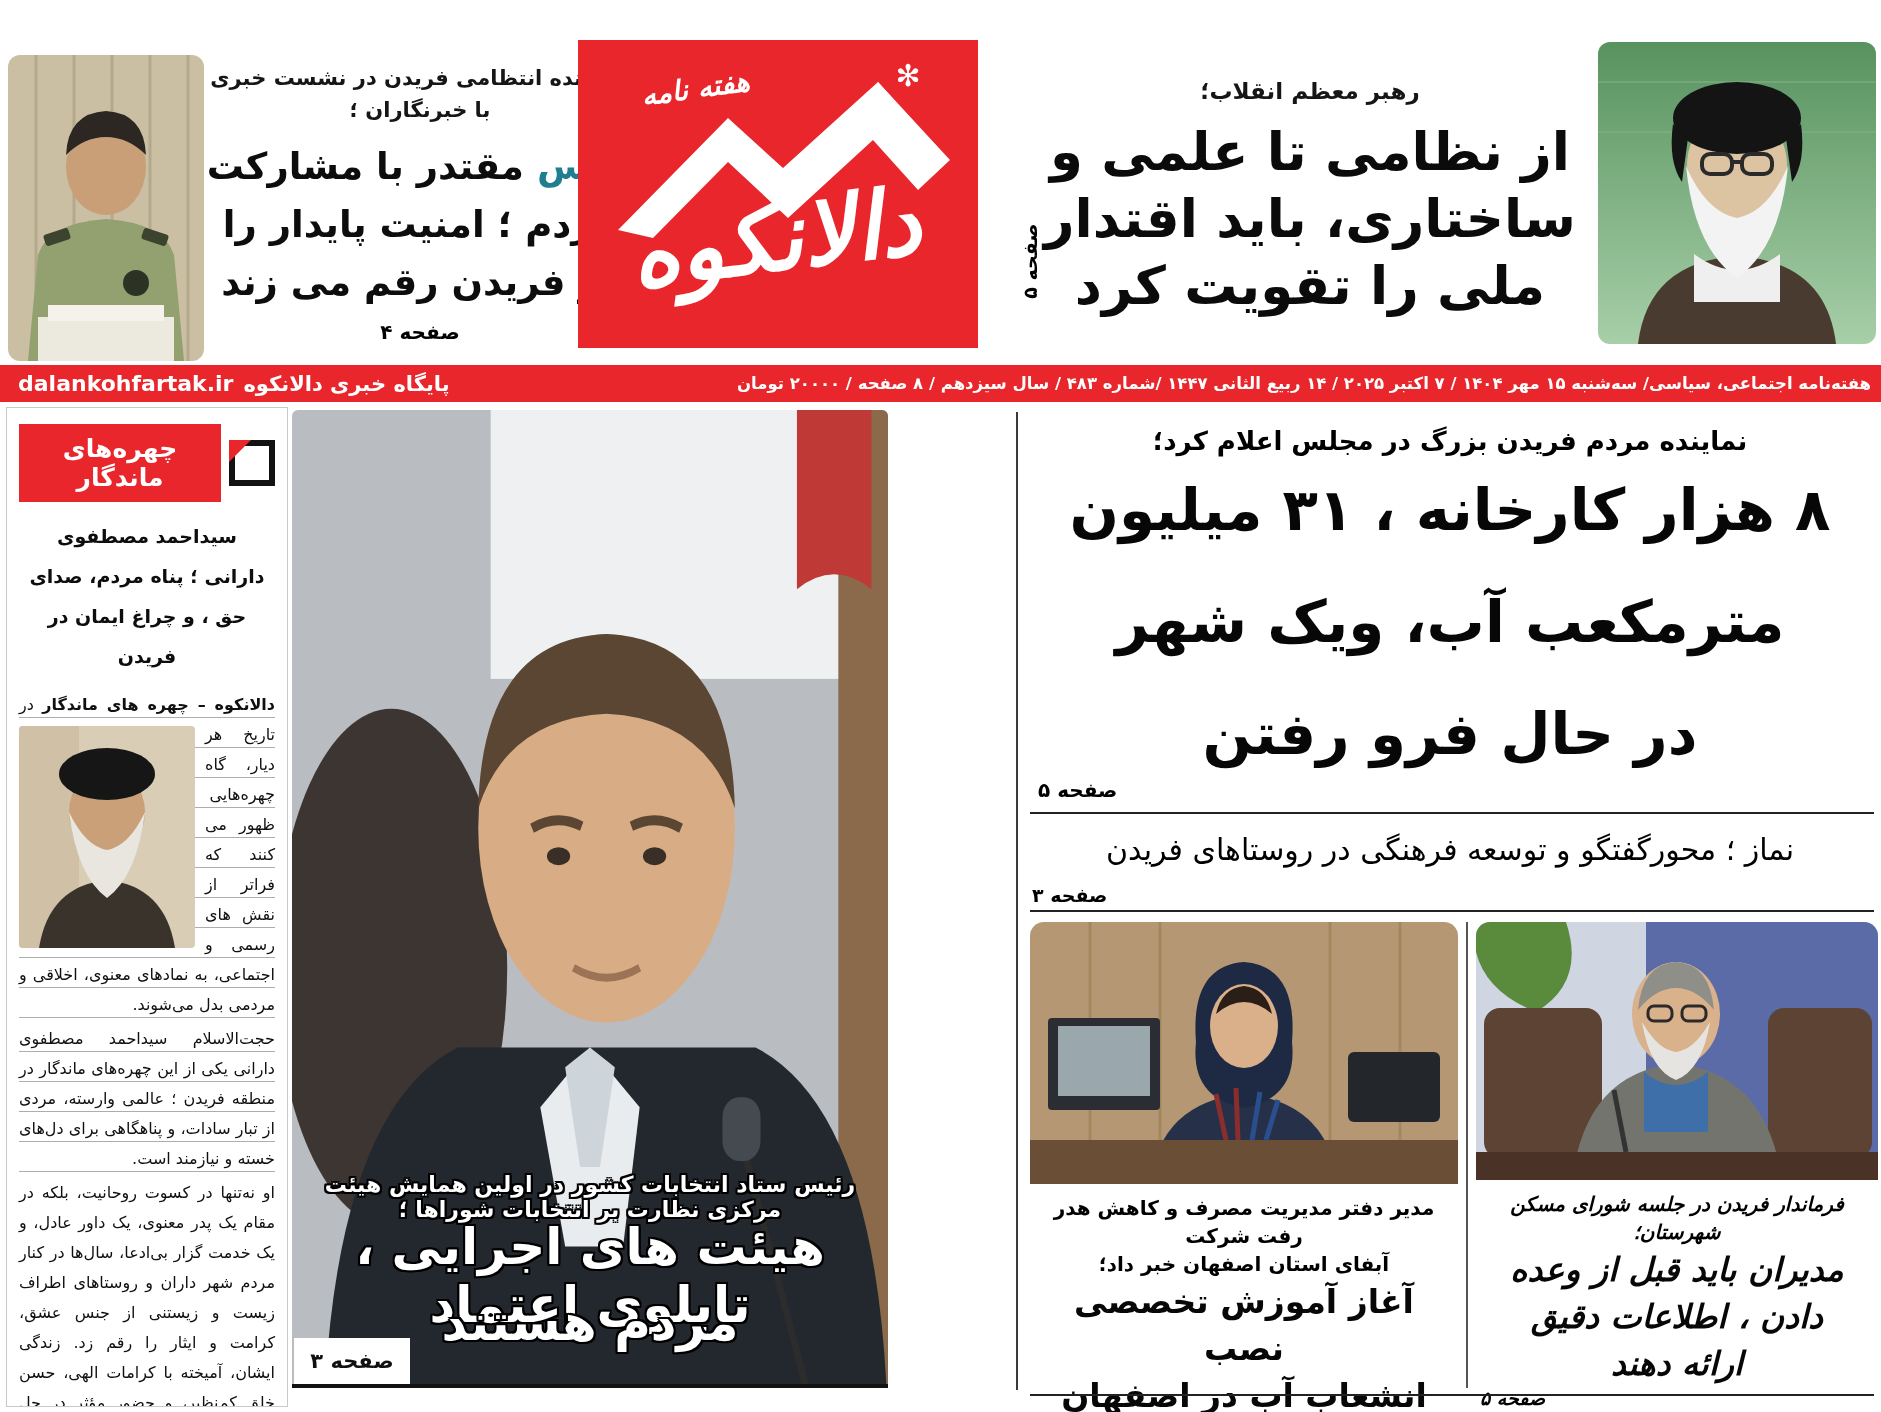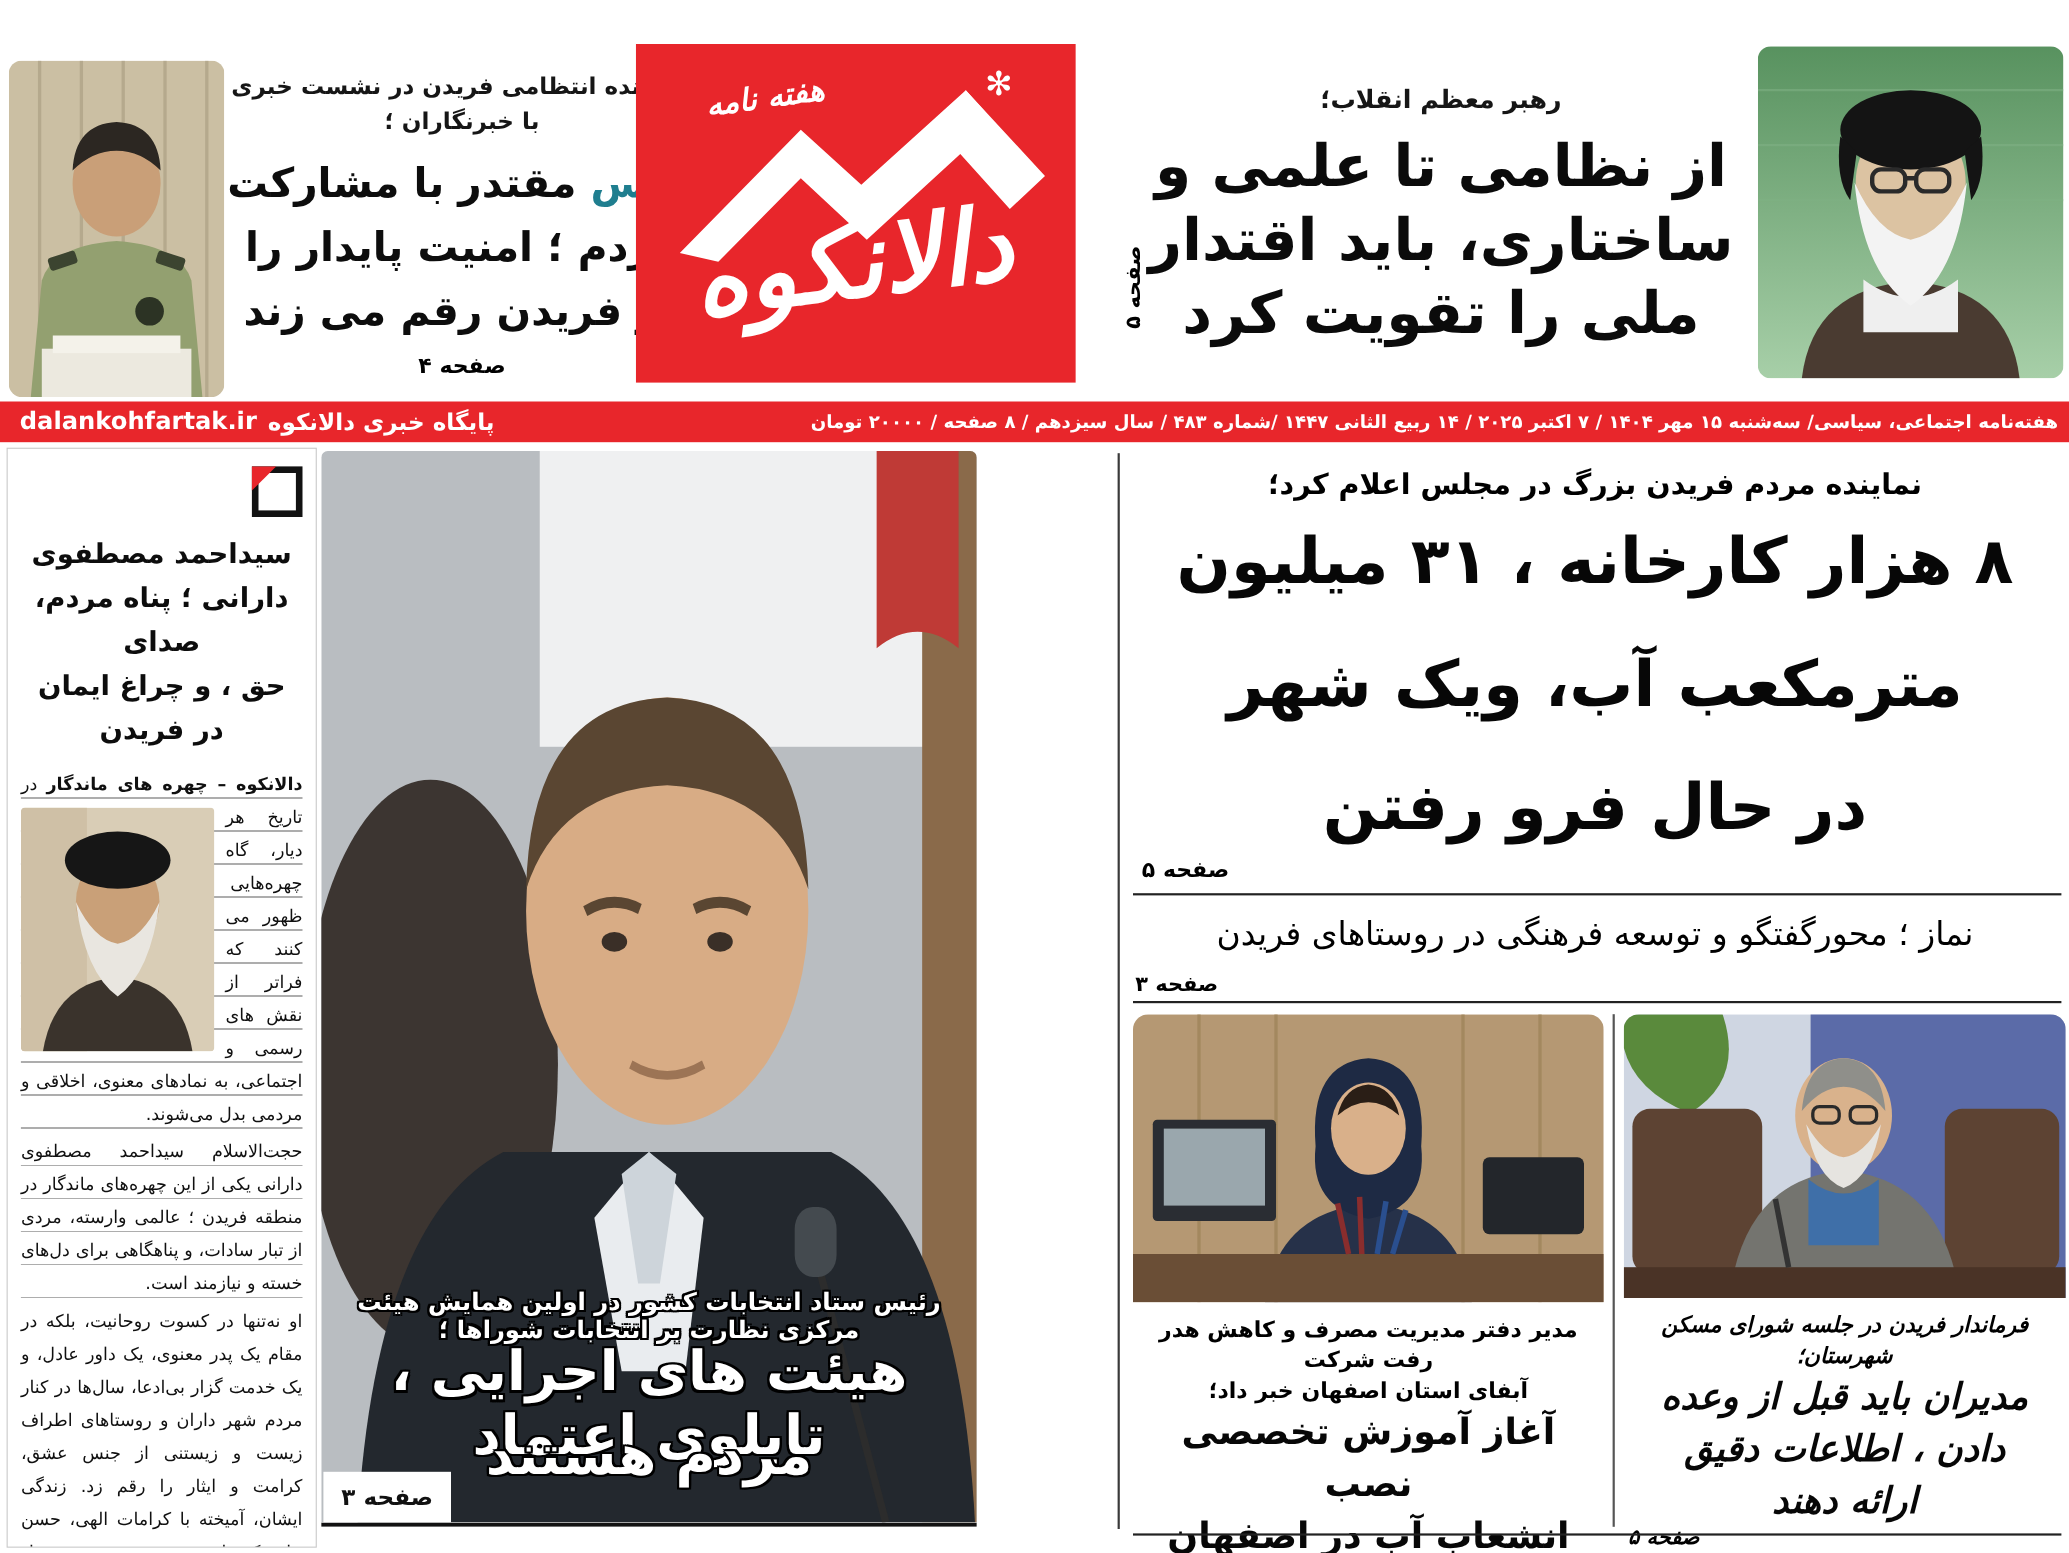--- a/index.html
+++ b/index.html
@@ -39,21 +39,21 @@
 
   
   .left-col { position:absolute; left:6px; top:407px; width:282px; height:1000px; border:1px solid #c9c9c9;
               padding:16px 12px 10px 12px; overflow:hidden; background:#fff; }
   .badge-row { display:flex; flex-direction:row; align-items:center; gap:8px; }
   .doc-icon { position:relative; width:46px; height:46px; border:6px solid #121212; background:#fff; flex:0 0 auto; }
   .doc-icon::before { content:""; position:absolute; left:-6px; top:-6px; border-style:solid;
                       border-width:22px 22px 0 0; border-color:#e8262b transparent transparent transparent; }
   .badge { background:#e8262b; color:#fff; font-size:25px; font-weight:bold; text-align:center;
            flex:1 1 auto; padding:10px 4px; }
-  .mem-hl { text-align:center; font-size:25px; font-weight:800; line-height:40px; color:#0d0d0d; margin-top:14px; }
+  .mem-hl { text-align:center; font-size:19px; font-weight:800; line-height:40px; color:#0d0d0d; margin-top:14px; }
   .mem-body { margin-top:14px; font-size:16px; line-height:30px; text-align:justify; color:#101010; }
   .mem-body .cleric { float:left; width:176px; height:222px; margin:6px 10px 6px 0; border-radius:4px; overflow:hidden; }
   .mem-body .cleric svg { display:block; width:100%; height:100%; }
   .mem-body p { margin-bottom:4px; }
   .mem-body p.ruled { background-image:repeating-linear-gradient(to bottom, transparent 0 27px, #adadad 27px 28px, transparent 28px 30px); }
   .mem-body .lead { font-weight:bold; }
 
   
   .center-photo { position:absolute; left:292px; top:410px; width:596px; height:978px; overflow:hidden;
                   border-bottom:4px solid #121212; border-radius:6px 6px 0 0; }
@@ -181,20 +181,21 @@
     <div class="site">
       <span class="fa">پایگاه خبری دالانکوه</span>
       <span class="en">dalankohfartak.ir</span>
     </div>
     <div class="issue">هفته‌نامه اجتماعی، سیاسی/ سه‌شنبه ۱۵ مهر ۱۴۰۴ / ۷ اکتبر ۲۰۲۵ / ۱۴ ربیع الثانی ۱۴۴۷ /شماره ۴۸۳ / سال سیزدهم / ۸ صفحه / ۲۰۰۰۰ تومان</div>
   </div>
 
   <div class="left-col">
     <div class="badge-row">
       <span class="doc-icon"></span>
+      <div class="badge">چهره‌های ماندگار</div>
     </div>
     <div class="mem-hl">
       <span>سیداحمد مصطفوی</span><br>
       <span>دارانی ؛ پناه مردم، صدای</span><br>
       <span>حق ، و چراغ ایمان در فریدن</span>
     </div>
     <div class="mem-body">
       <p class="ruled">
         <span class="lead">دالانکوه – چهره های ماندگار</span>
         <span class="cleric">

